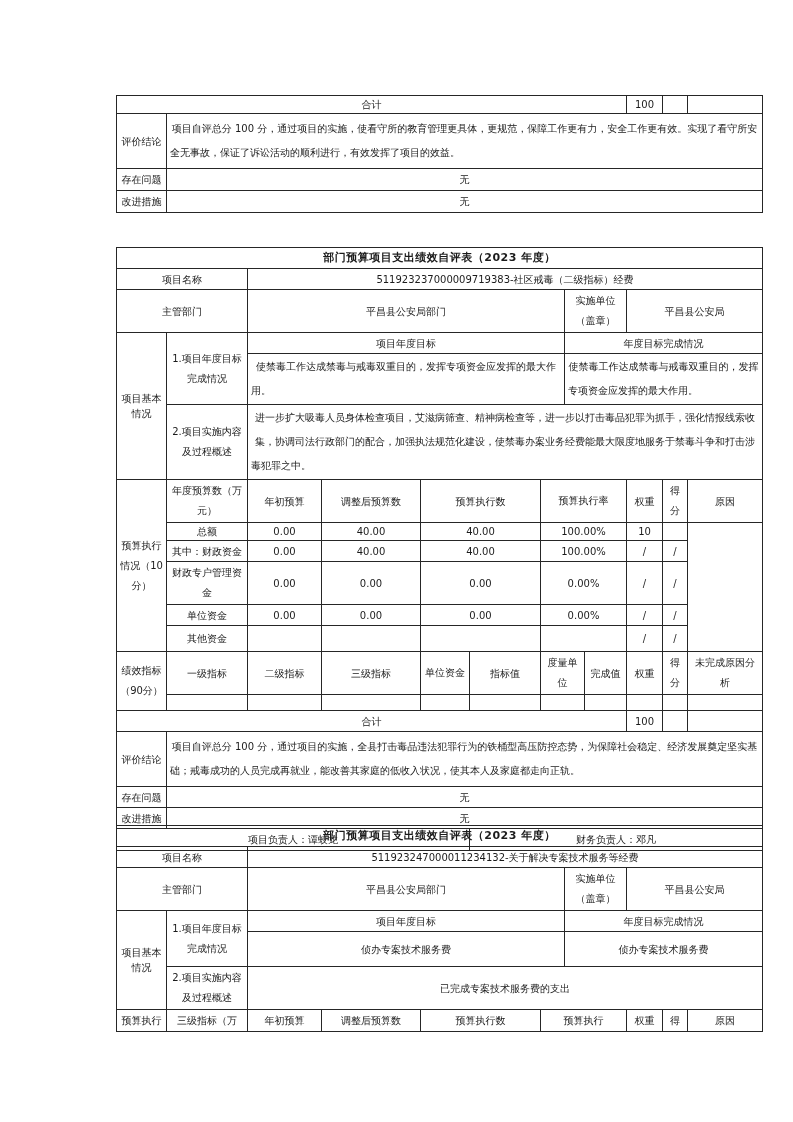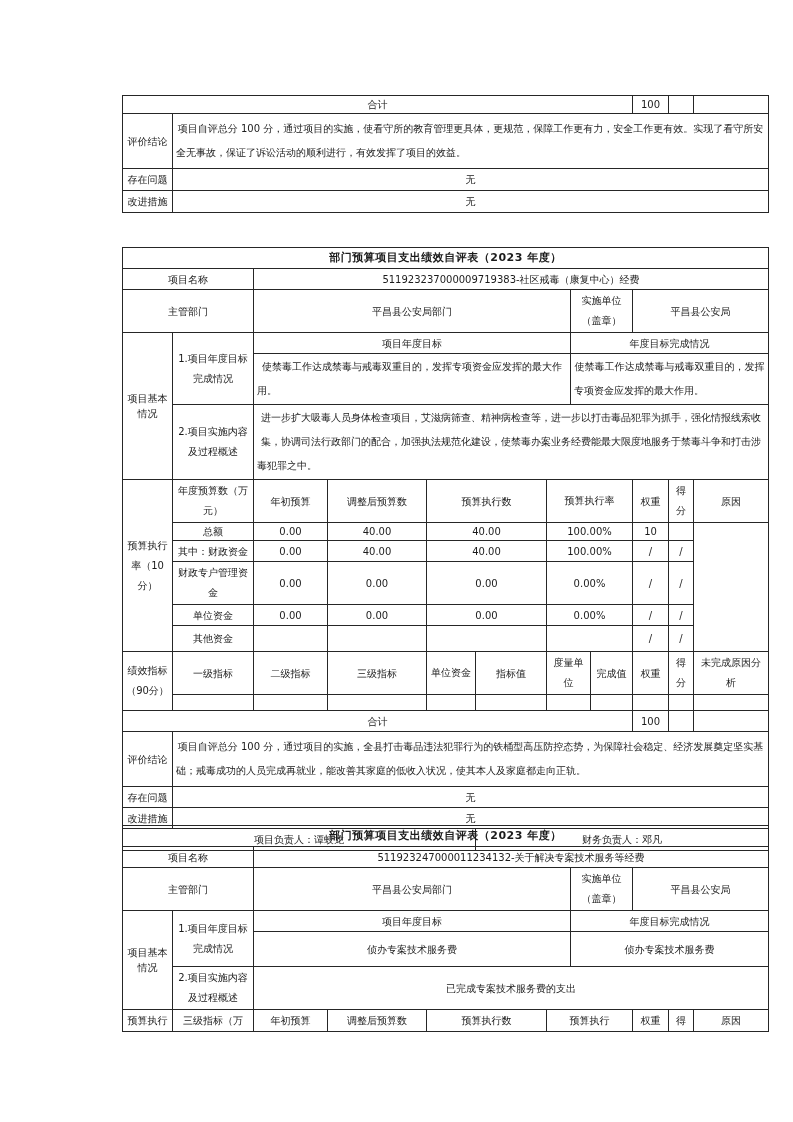--- a/index.html
+++ b/index.html
@@ -2,21 +2,21 @@
 <html><head>
 <meta charset="utf-8">
 <style>
   html,body { margin:0; padding:0; background:#e8e8e8; }
   .page {
     position:relative; width:793px; height:1122px; margin:0 auto;
     background:#ffffff; font-family:"DejaVu Sans", sans-serif; color:#1b1b1b;
     overflow:hidden;
   }
   table.doc {
-    position:absolute; left:122px; width:647px;
+    position:absolute; left:116px; width:647px;
     border-collapse:collapse; table-layout:fixed;
     font-size:10px; line-height:1.5;
   }
   table.doc td {
     border:1px solid #262626; padding:1px 3px;
     text-align:center; vertical-align:middle;
     overflow:hidden; word-break:break-all;
   }
   td.l { text-align:left; padding-left:7px; }
   td.prose { text-align:justify; text-align-last:left; padding:2px 7px; line-height:2.4; }
@@ -83,21 +83,21 @@
         <col style="width:36px">
         <col style="width:25px">
         <col style="width:75px">
     </colgroup>
     <tbody>
         <tr class="title-row" style="height:21px">
       <td colspan="12">部门预算项目支出绩效自评表（2023 年度）</td>
     </tr>
     <tr style="height:21px">
       <td colspan="2" class="l">项目名称</td>
-      <td colspan="10" class="l">511923237000009719383-社区戒毒（康复中心）经费</td>
+      <td colspan="10" class="l">511923237000009719383-社区戒毒（二级指标）经费</td>
     </tr>
     <tr style="height:42px">
       <td colspan="2" class="l">主管部门</td>
       <td colspan="5" class="l">平昌县公安局部门</td>
       <td colspan="2" class="mid">实施单位（盖章）</td>
       <td colspan="3">平昌县公安局</td>
     </tr>
     <tr style="height:21px">
       <td rowspan="3">项目基本情况</td>
       <td rowspan="2" class="l mid">1.项目年度目标完成情况</td>
@@ -106,21 +106,21 @@
     </tr>
     <tr style="height:42px">
       <td colspan="5" class="prose">使禁毒工作达成禁毒与戒毒双重目的，发挥专项资金应发挥的最大作用。</td>
       <td colspan="5" class="prose">使禁毒工作达成禁毒与戒毒双重目的，发挥专项资金应发挥的最大作用。</td>
     </tr>
     <tr style="height:49px">
       <td class="l mid">2.项目实施内容及过程概述</td>
       <td colspan="10" class="prose">进一步扩大吸毒人员身体检查项目，艾滋病筛查、精神病检查等，进一步以打击毒品犯罪为抓手，强化情报线索收集，协调司法行政部门的配合，加强执法规范化建设，使禁毒办案业务经费能最大限度地服务于禁毒斗争和打击涉毒犯罪之中。</td>
     </tr>
     <tr style="height:37px">
-      <td rowspan="6" class="mid">预算执行率（10分）</td>
+      <td rowspan="6" class="mid">预算执行情况（10分）</td>
       <td class="mid">年度预算数（万元）</td>
       <td>年初预算</td>
       <td>调整后预算数</td>
       <td colspan="2">预算执行数</td>
       <td colspan="3" class="mid">预算执行率</td>
       <td>权重</td>
       <td class="mid">得分</td>
       <td>原因</td>
     </tr>
     <tr style="height:17px">

